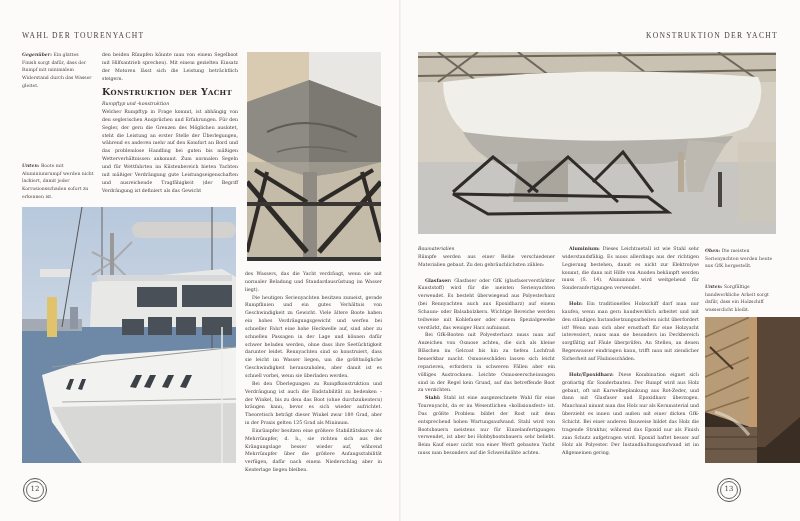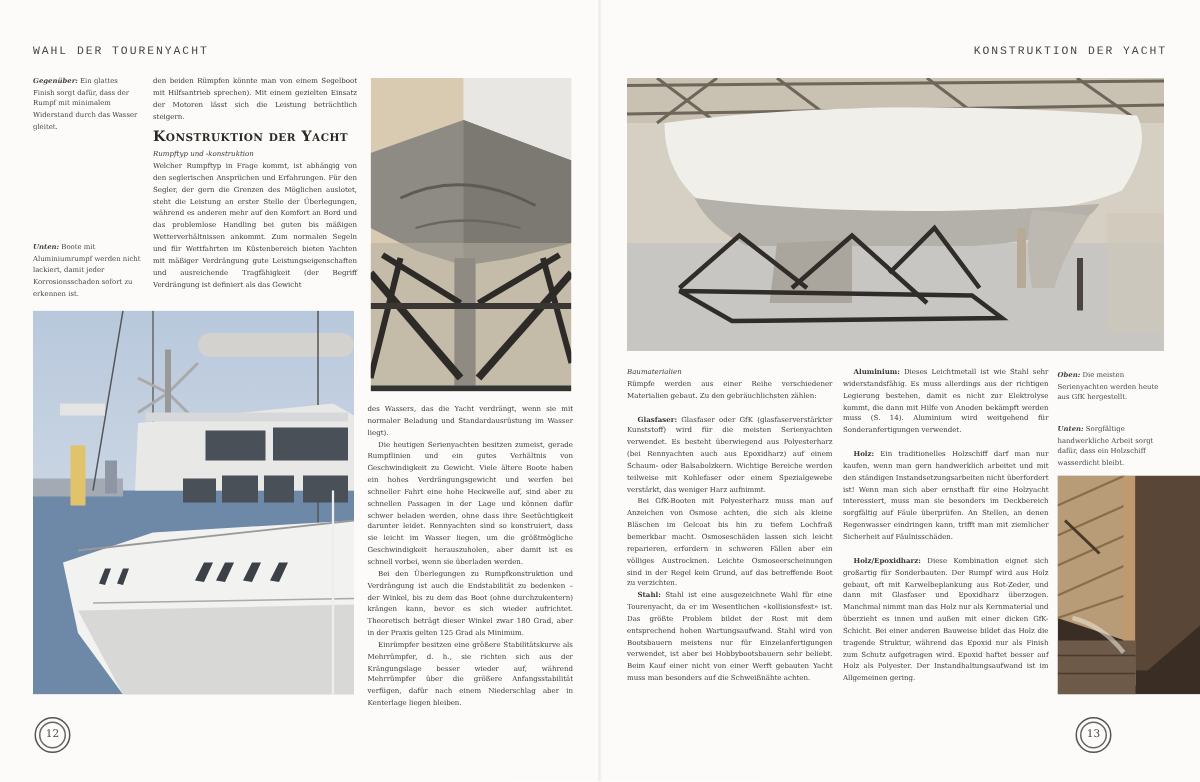--- a/index.html
+++ b/index.html
@@ -1,21 +1,21 @@
 <!DOCTYPE html>
 <html><head>
 <meta charset="utf-8">
 <style>
   html,body{margin:0;padding:0;}
   body{width:800px;height:521px;background:#fff;position:relative;overflow:hidden;font-family:"DejaVu Serif",serif;color:#3a3430;}
   .page{position:absolute;top:0;height:521px;background:#fcfbf9;}
   .page-left{left:0;width:400px;}
   .page-right{left:400px;width:400px;}
   .gutter{position:absolute;left:399px;top:0;width:2px;height:521px;background:linear-gradient(90deg,#ece9e4,#f7f5f2);}
-  .running{position:absolute;top:31px;font-family:Liberation Mono, monospace;font-size:7.6px;letter-spacing:1.3px;color:#4a4440;}
+  .running{position:absolute;top:31px;font-family:Liberation Serif, serif;font-size:7.6px;letter-spacing:1.3px;color:#4a4440;}
   .run-left{left:22px;}
   .run-right{right:22px;}
   .caption{position:absolute;font-size:4.6px;line-height:7.7px;color:#4a4440;}
   .caption b{font-style:italic;font-weight:bold;}
   .col{position:absolute;font-size:4.7px;line-height:7.85px;text-align:justify;color:#3e3834;}
   .col p{margin:0;}
   .col .ind{text-indent:7px;}
   .col h2{margin:6px 0 4px 0;font-size:9.5px;font-variant:small-caps;font-weight:bold;letter-spacing:.3px;color:#2e2824;}
   .col .sub{font-style:italic;}
   .col .kw{font-weight:bold;}

